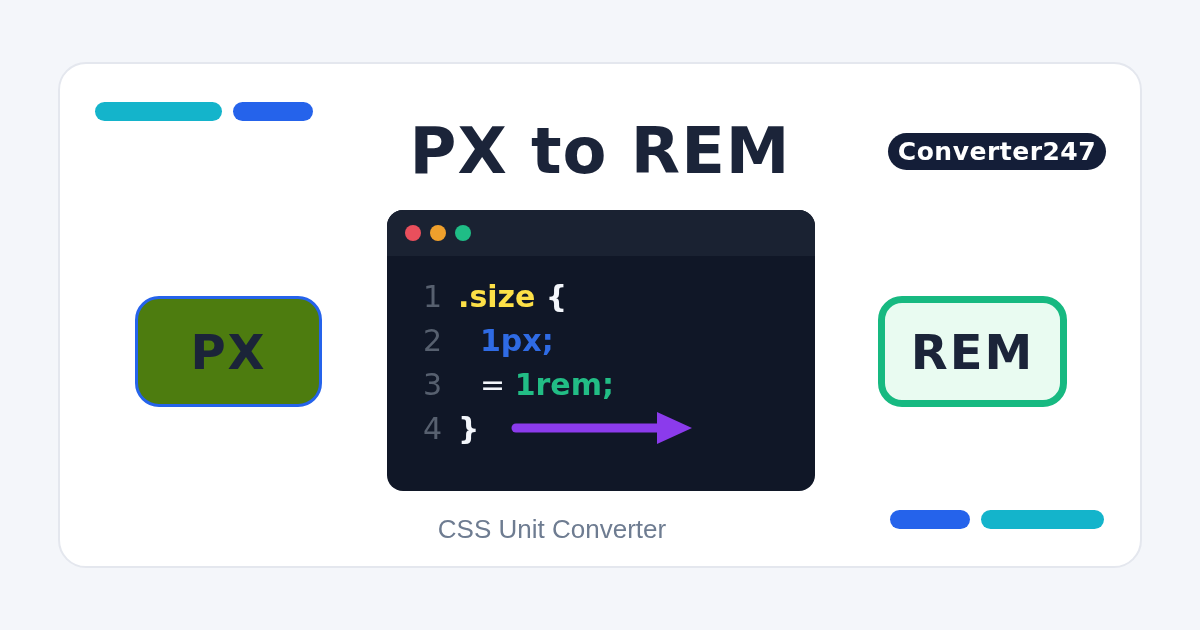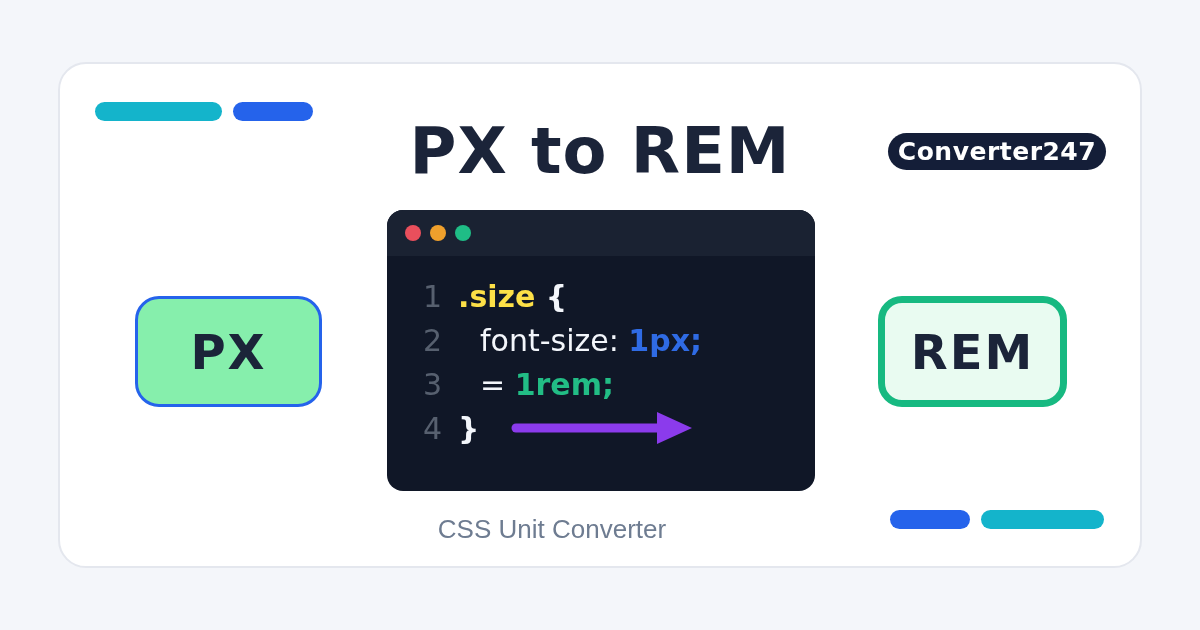--- a/index.html
+++ b/index.html
@@ -117,33 +117,33 @@
     <span class="pill" style="background: rgb(20, 180, 203); width: 127px;"></span>
     <span class="pill" style="background: rgb(37, 99, 235); width: 80px;"></span>
   </div>
 
 <div class="badge" style="background: rgb(20, 30, 56); color: rgb(255, 255, 255);">
   <span>Converter247</span>
 </div>
 
 <div class="title" style="color: rgb(27, 36, 57);">PX to REM</div>
 
-<div class="unit-box px-box" style="background: #86efac; border-color: rgb(37, 99, 235);">
+<div class="unit-box px-box" style="background: #4d7c0f; border-color: rgb(37, 99, 235);">
   <span>PX</span>
 </div>
 
 <div class="code-window" style="background: rgb(16, 23, 39);">
   <div class="titlebar" style="background: rgb(26, 34, 50);">
       <span class="dot" style="background: rgb(233, 79, 92);"></span>
       <span class="dot" style="background: rgb(239, 160, 44);"></span>
       <span class="dot" style="background: rgb(31, 189, 134);"></span>
     </div>
   <div class="code-area">
       <div class="code-line"><span class="line-number" style="color: rgb(87, 96, 111);">1</span><span class="code-text"><span class="tok-bold" style="color: #fde047;">.size</span><span class="tok-bold" style="color: rgb(243, 246, 251);"> {</span></span></div>
-      <div class="code-line"><span class="line-number" style="color: rgb(87, 96, 111);">2</span><span class="code-text indent"><span style="color: rgb(243, 246, 251);">font-size: </span><span class="tok-bold" style="color: rgb(47, 107, 228);">1px;</span></span></div>
+      <div class="code-line"><span class="line-number" style="color: rgb(87, 96, 111);">2</span><span class="code-text indent"><span class="tok-bold" style="color: rgb(47, 107, 228);">1px;</span></span></div>
       <div class="code-line"><span class="line-number" style="color: rgb(87, 96, 111);">3</span><span class="code-text indent"><span style="color: rgb(243, 246, 251);">= </span><span class="tok-bold" style="color: rgb(34, 189, 133);">1rem;</span></span></div>
       <div class="code-line"><span class="line-number" style="color: rgb(87, 96, 111);">4</span><span class="code-text"><span class="tok-bold" style="color: rgb(243, 246, 251);">}</span></span><svg width="182" height="36" viewBox="0 0 182 36" class="arrow-svg">
           <line x1="5" y1="18" x2="150" y2="18" stroke="#8b3bec" stroke-width="9" stroke-linecap="round"></line>
           <polygon points="146,2 181,18 146,34" fill="#8b3bec"></polygon>
         </svg></div>
     </div>
 </div>
 
 <div class="unit-box rem-box" style="background: rgb(233, 251, 241); border-color: rgb(23, 185, 129);">
   <span>REM</span>

